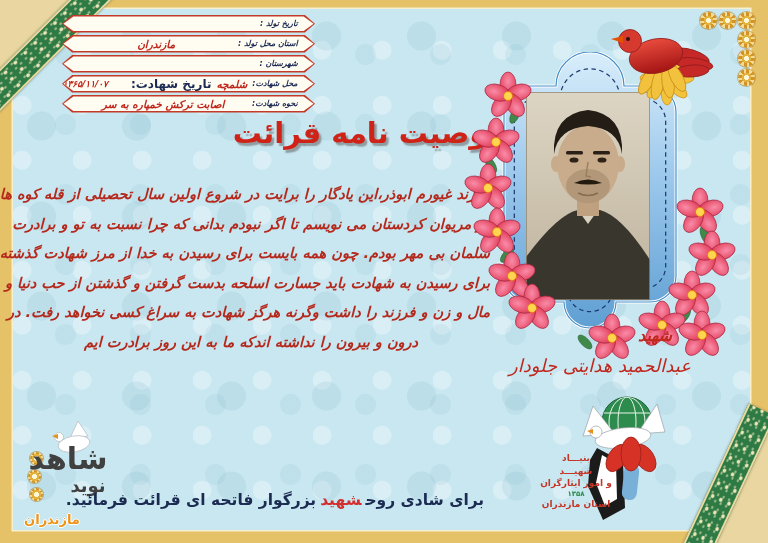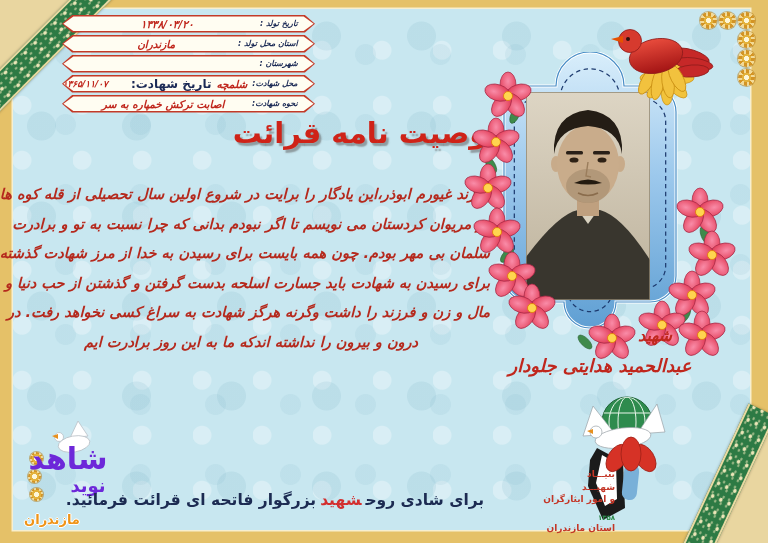--- a/index.html
+++ b/index.html
@@ -47,28 +47,28 @@
   .val2{flex:0 0 auto;font-size:9px;font-weight:bold;font-style:italic;color:#c0271d;white-space:nowrap;text-align:right;}
   
   .title{position:absolute;left:230px;top:116px;width:260px;text-align:center;
     font-size:29px;font-weight:bold;color:#cf2318;text-shadow:2.5px 2.5px 1.5px rgba(95,95,95,.55);}
   .tbody{position:absolute;left:12px;top:180px;width:478px;text-align:center;}
   .tline{font-size:14.5px;font-weight:bold;font-style:italic;color:#b5291d;line-height:29.5px;white-space:nowrap;}
   
   .martyr-label{position:absolute;left:585px;top:326px;width:140px;text-align:center;
     font-size:16px;font-weight:bold;font-style:italic;color:#c0271d;}
   .martyr-name{position:absolute;left:478px;top:355px;width:244px;text-align:center;
-    font-size:18px;font-weight:bold;font-style:italic;color:#c0271d;white-space:nowrap;}
-  
-  .fnd-text{position:absolute;left:537px;top:468px;width:78px;}
+    font-size:18px;font-weight:normal;font-style:italic;color:#c0271d;white-space:nowrap;}
+  
+  .fnd-text{position:absolute;left:537px;top:452px;width:78px;text-align:center;}
   .fnd-line{font-size:9px;font-weight:bold;color:#c43627;line-height:12.5px;white-space:nowrap;}
-  .fnd-year{font-size:7px;font-weight:bold;color:#2f8b4e;line-height:8px;margin-top:8px;}
+  .fnd-year{font-size:7px;font-weight:bold;color:#2f8b4e;line-height:8px;}
   
   .navid{position:absolute;left:6px;top:420px;width:104px;height:120px;}
-  .navid-words{position:absolute;left:22px;top:24px;width:80px;text-align:center;color:#6d28d9;}
+  .navid-words{position:absolute;left:22px;top:24px;width:80px;text-align:center;color:#404040;}
   .navid-w1{font-size:30px;font-weight:900;line-height:30px;}
   .navid-w2{font-size:18px;font-weight:700;line-height:24px;padding-left:40px;}
   .navid-province{position:absolute;left:0;top:92px;width:92px;text-align:center;
     font-size:13px;font-weight:900;color:#ef9418;
     text-shadow:1px 0 #fff,-1px 0 #fff,0 1px #fff,0 -1px #fff;}
   .navid-ros{position:absolute;width:13px;height:13px;}
   
   .footer{position:absolute;left:40px;top:491px;width:470px;text-align:center;
     font-size:15.5px;font-weight:bold;color:#1c2b52;}
   .footer span{margin:8px 2px;}
@@ -89,21 +89,20 @@
   <div class="rosette" style="left:719px;top:12px;"></div>
   <div class="rosette" style="left:738px;top:12px;"></div>
   <div class="rosette" style="left:738px;top:31px;"></div>
   <div class="rosette" style="left:738px;top:50px;"></div>
   <div class="rosette" style="left:738px;top:69px;"></div>
 
   <div class="info-table">
     <div class="cartouche">
       <div class="cartouche-in">
         <span class="lbl">تاریخ تولد :</span>
-        <span class="val">۱۳۳۸/۰۳/۲۰</span>
       </div>
     </div>
     <div class="cartouche">
       <div class="cartouche-in">
         <span class="lbl">استان محل تولد :</span>
         <span class="val">مازندران</span>
       </div>
     </div>
     <div class="cartouche">
       <div class="cartouche-in">

